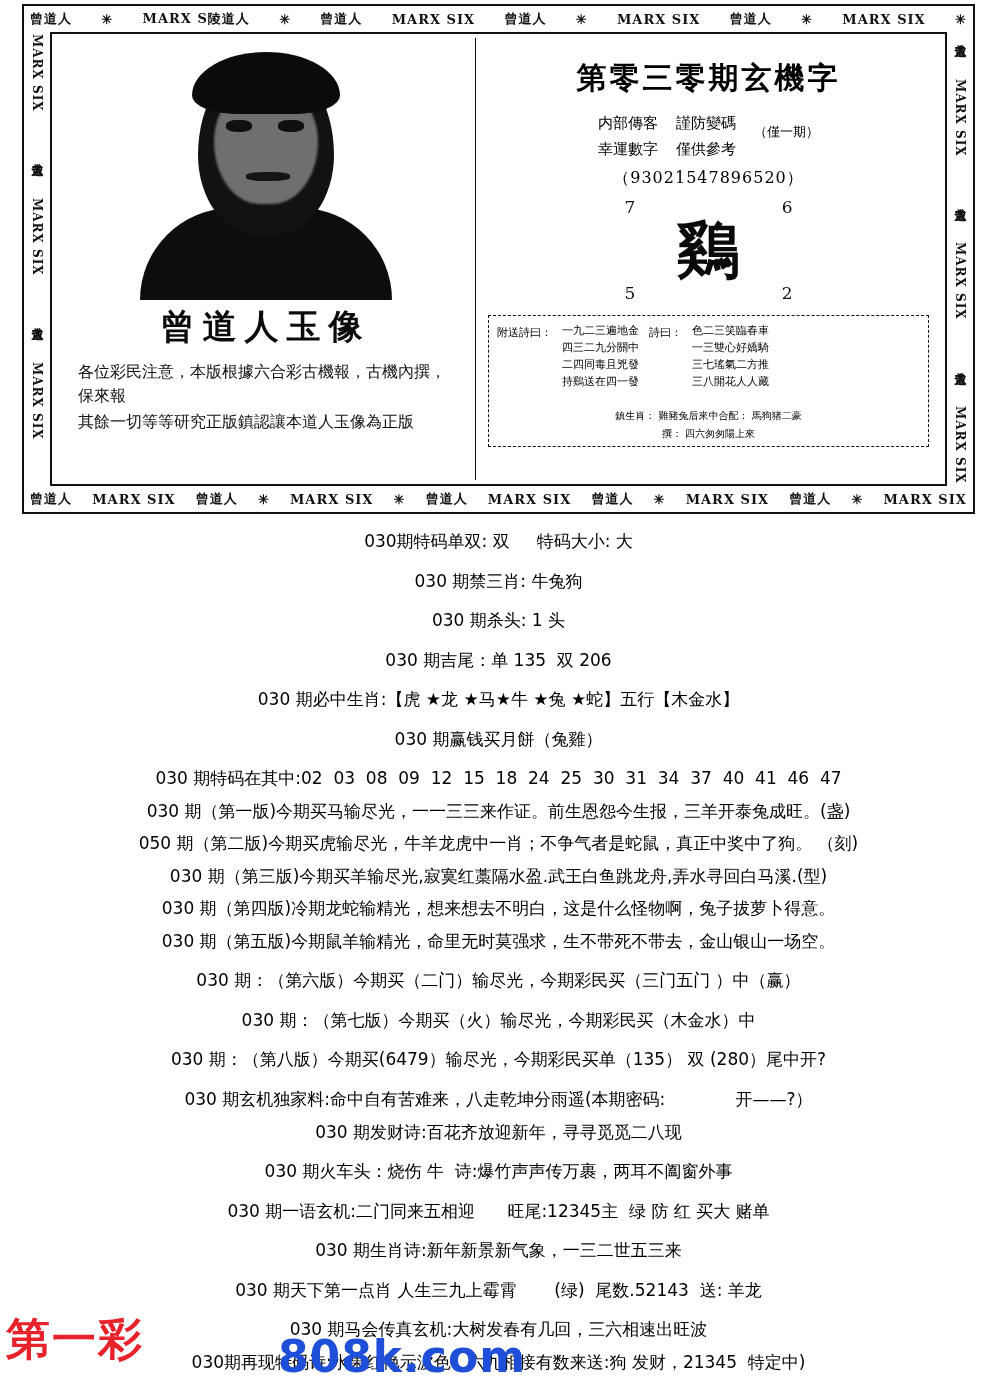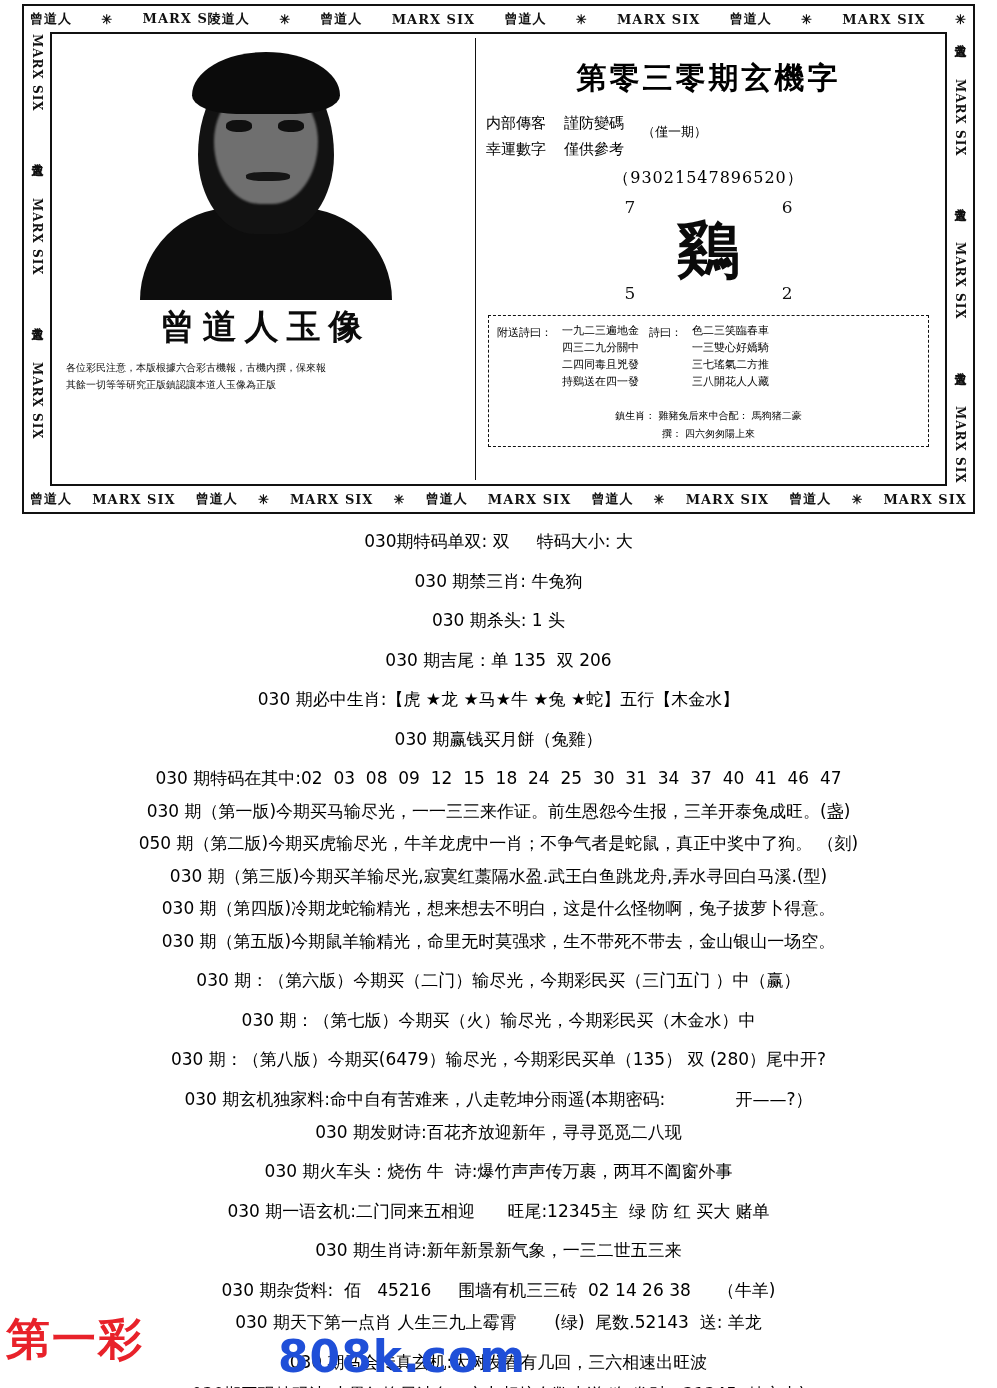--- a/index.html
+++ b/index.html
@@ -143,23 +143,23 @@
     text-align: center;
     font-family: "DejaVu Serif", serif;
     font-weight: bold;
     font-size: 34px;
     letter-spacing: 8px;
     margin-top: 4px;
     color: #0b0b0b;
   }
 
   .portrait-note {
-    font-size: 10px;
+    font-size: 16px;
     line-height: 1.5;
-    margin: 10px 6px 0 2px;
+    margin: 10px 6px 0 14px;
     color: #111;
     font-family: "DejaVu Sans", sans-serif;
   }
 
   .right-pane {
     flex: 1;
     position: relative;
     padding: 6px 10px;
     box-sizing: border-box;
   }
@@ -168,21 +168,21 @@
     text-align: center;
     font-family: "DejaVu Serif", serif;
     font-weight: bold;
     font-size: 30px;
     letter-spacing: 3px;
     margin: 14px 0 12px 0;
   }
 
   .rp-lines {
     display: flex;
-    justify-content: flex-start;
+    justify-content: center;
     gap: 18px;
     font-family: "DejaVu Serif", serif;
     font-size: 15px;
     line-height: 1.7;
     margin-top: 8px;
   }
   .rp-lines .col-a { text-align: right; }
   .rp-lines .col-b { text-align: left; }
   .rp-lines .col-c { text-align: left; font-size: 13px; padding-top: 10px;}
 
@@ -431,21 +431,20 @@
   <div class="line">030 期（第四版)冷期龙蛇输精光，想来想去不明白，这是什么怪物啊，兔子拔萝卜得意。</div>
   <div class="line loose">030 期（第五版)今期鼠羊输精光，命里无时莫强求，生不带死不带去，金山银山一场空。</div>
   <div class="line loose">030 期：（第六版）今期买（二门）输尽光，今期彩民买（三门五门 ）中（赢）</div>
   <div class="line loose">030 期：（第七版）今期买（火）输尽光，今期彩民买（木金水）中</div>
   <div class="line loose">030 期：（第八版）今期买(6479）输尽光，今期彩民买单（135） 双 (280）尾中开?</div>
   <div class="line">030 期玄机独家料:命中自有苦难来，八走乾坤分雨遥(本期密码:             开——?）</div>
   <div class="line loose">030 期发财诗:百花齐放迎新年，寻寻觅觅二八现</div>
   <div class="line loose">030 期火车头：烧伤 牛  诗:爆竹声声传万裹，两耳不阖窗外事</div>
   <div class="line loose">030 期一语玄机:二门同来五相迎      旺尾:12345主  绿 防 红 买大 赌单</div>
   <div class="line loose">030 期生肖诗:新年新景新气象，一三二世五三来</div>
-  <div class="line">030 期杂货料:  佰   45216     围墙有机三三砖  02 14 26 38     （牛羊)</div>
   <div class="line loose">030 期天下第一点肖 人生三九上霉霄       (绿)  尾数.52143  送: 羊龙</div>
   <div class="line">030 期马会传真玄机:大树发春有几回，三六相速出旺波</div>
   <div class="line">030期再现特码诗:水果红艳示波色，六九相接有数来送:狗 发财，21345  特定中)</div>
 
 </div>
 
 <div class="watermark">
   <div class="wm-red">第一彩</div>
   <div class="wm-blue">808k.com</div>
 </div>

